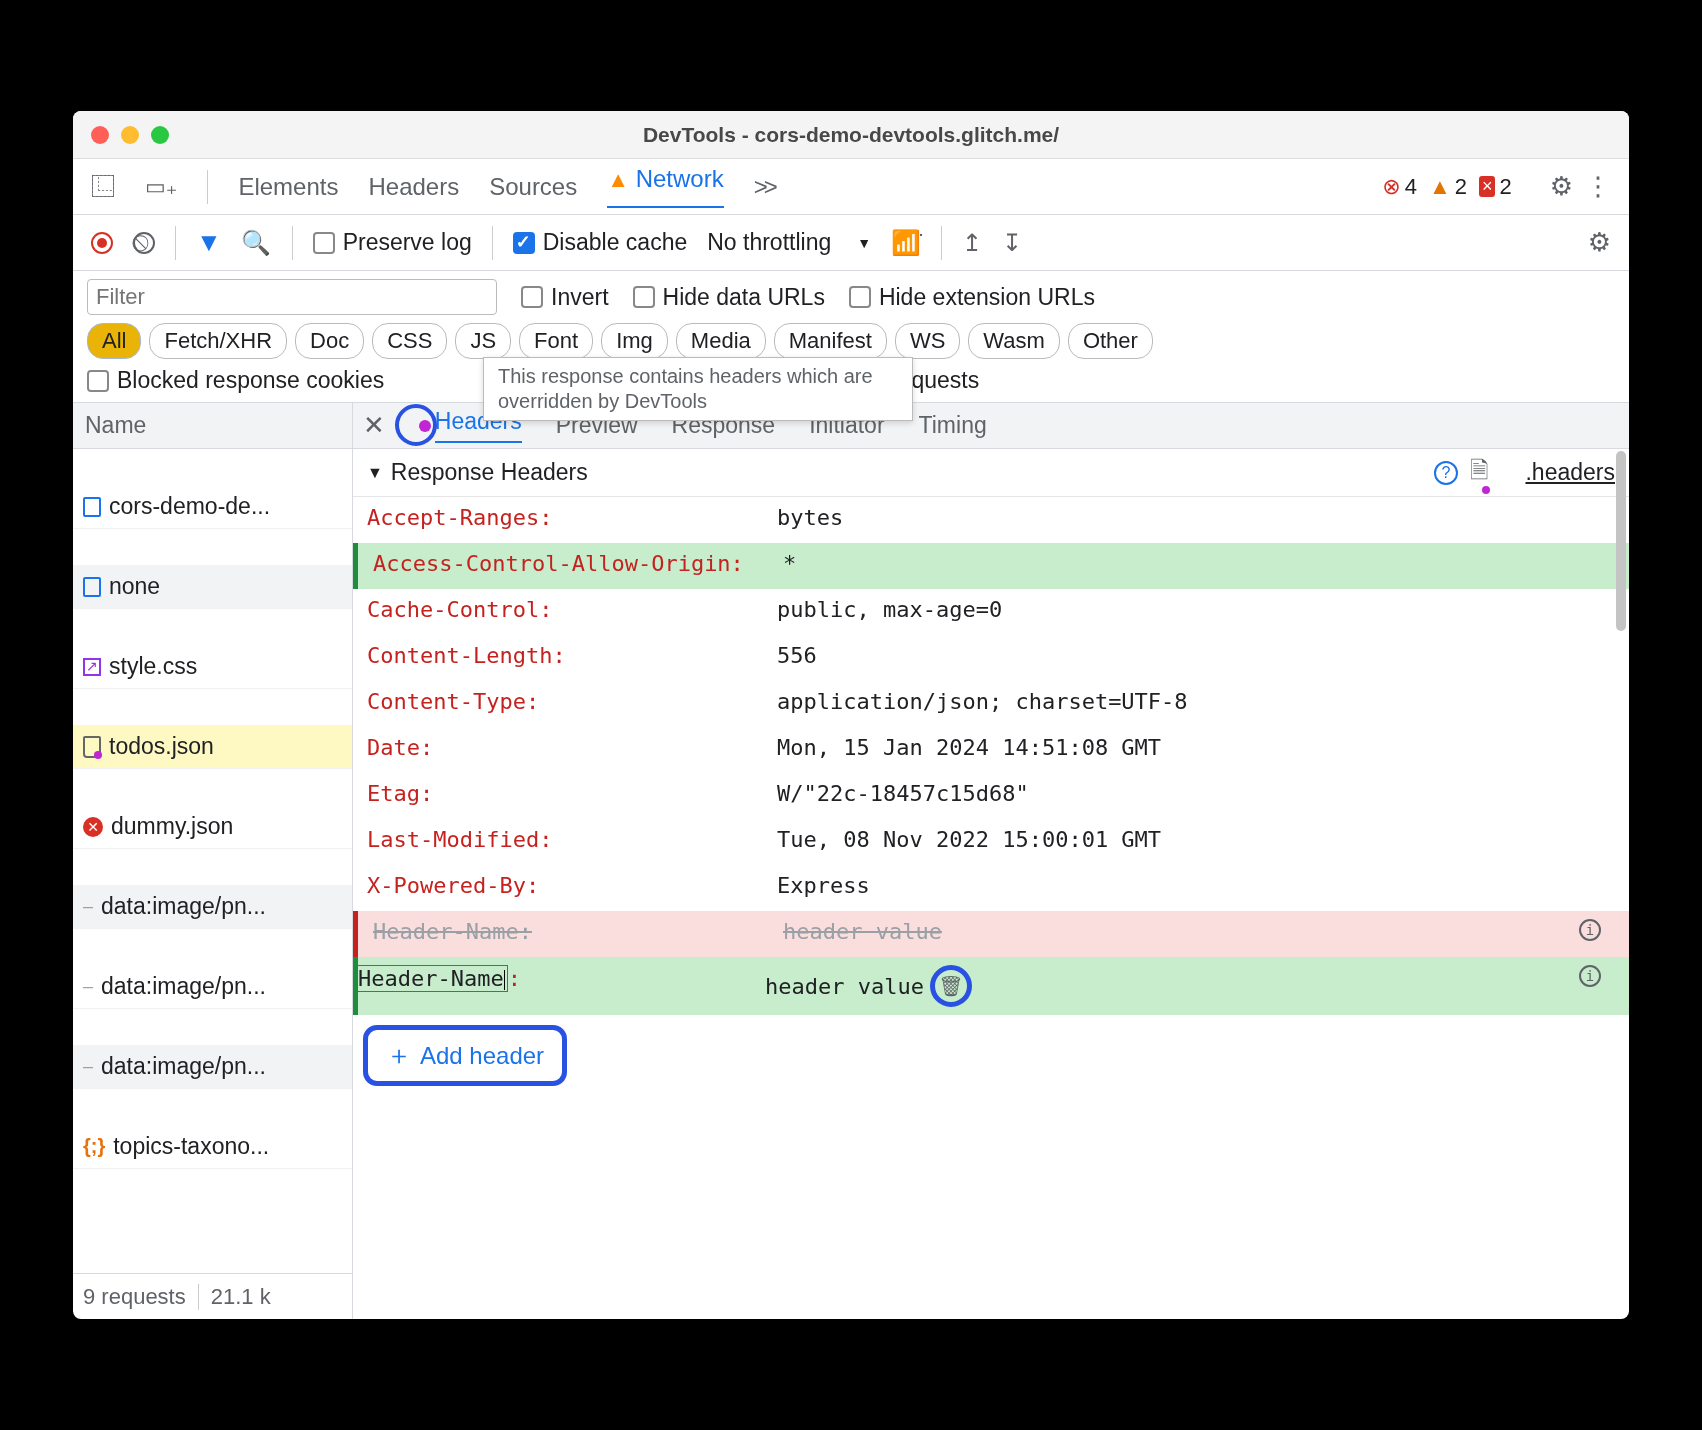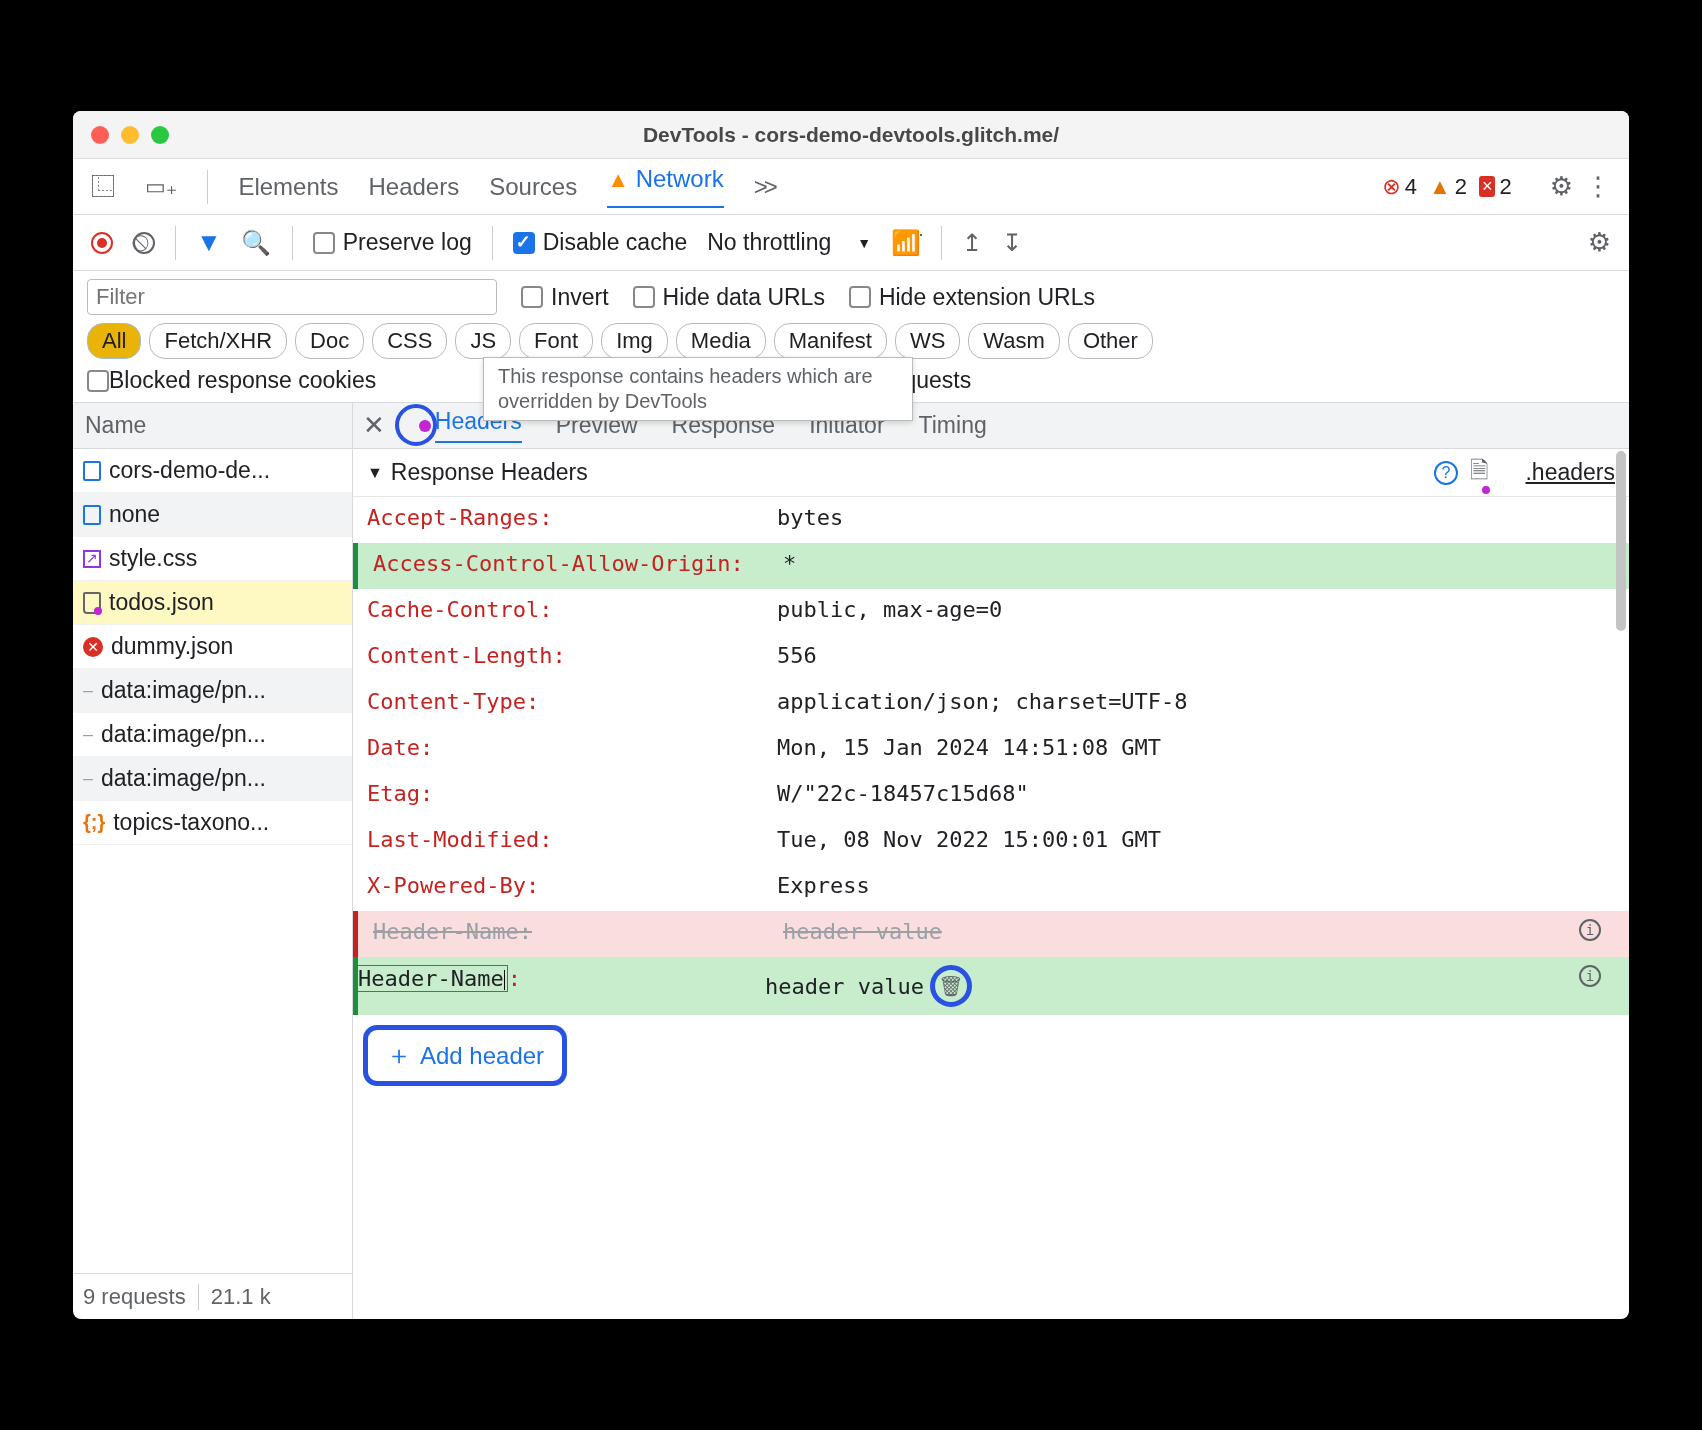--- a/index.html
+++ b/index.html
@@ -98,21 +98,21 @@
     border:1px solid #bbb;
     padding:6px 14px;
     font-size:20px;
     color:#5f6368;
     line-height:1.25;
     z-index:20;
     box-shadow: 0 2px 6px rgba(0,0,0,.15);
   }
   
   .content { flex:1; display:flex; overflow:hidden;}
-  .sidebar { width:280px; border-right:1px solid #d6d9dd; display:flex; flex-direction:column;}
+  .sidebar { width:280px; border-right:1px solid #d6d9dd; display:flex; flex-direction:column;gap:36px;}
   .sidebar-header { height:46px; display:flex; align-items:center; padding:0 12px; font-size:23px; color:#5f6368; background:#f1f3f4; border-bottom:1px solid #d6d9dd;}
   .req-item { height:44px; display:flex; align-items:center; gap:8px; padding:0 10px; font-size:23px; white-space:nowrap; overflow:hidden; text-overflow:ellipsis; border-bottom:1px solid #f1f1f1;}
   .req-item.alt { background:#f1f3f4;}
   .req-item.sel { background:#fef9c3;}
   .ricon-doc { width:18px; height:20px; border:2px solid #1a73e8; border-radius:2px;}
   .ricon-css { width:18px; height:18px; border:2px solid #9334e6; position:relative;}
   .ricon-css:after{content:"↗";color:#9334e6;font-size:14px;position:absolute;top:-2px;left:1px;}
   .ricon-json { width:18px; height:22px; border:2px solid #666; border-radius:2px 2px 4px 4px; position:relative;}
   .ricon-json.dot:after{content:"";width:8px;height:8px;background:#c026d3;border-radius:50%;position:absolute;right:-3px;bottom:-3px;}
   .ricon-err{width:20px;height:20px;background:#d93025;border-radius:50%;color:#fff;display:flex;align-items:center;justify-content:center;font-size:14px;}
@@ -248,21 +248,21 @@
       <span class="pill">JS</span>
       <span class="pill">Font</span>
       <span class="pill">Img</span>
       <span class="pill">Media</span>
       <span class="pill">Manifest</span>
       <span class="pill">WS</span>
       <span class="pill">Wasm</span>
       <span class="pill">Other</span>
     </div>
     <div class="filter-line3">
-      <label style="display:flex;align-items:center;">
+      <label style="display:flex;align-items:center;gap:8px;">
           <span class="chk"></span>
           <span>Blocked response cookies</span>
         </label>
       <span style="width:430px;"></span>
       <span>arty requests</span>
     </div>
     <div class="tooltip" style="left:410px;top:86px;width:430px;">
       <div>This response contains headers which are</div>
       <div>overridden by DevTools</div>
     </div>

